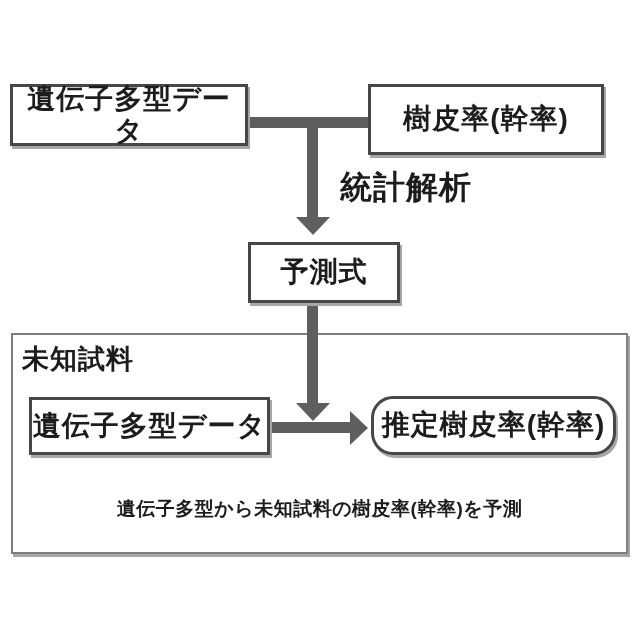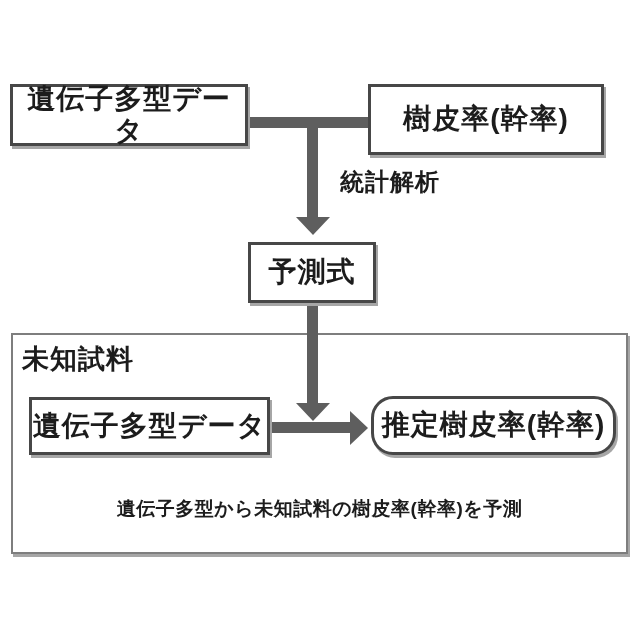--- a/index.html
+++ b/index.html
@@ -39,21 +39,21 @@
   .panel{
     position:absolute;
     left:11px;top:333px;width:617px;height:221px;
     background:var(--bg);
     border:2px solid var(--panel-border);
     box-shadow:2px 3px 0 var(--shadow);
     z-index:1;
   }
   .label{
     position:absolute;
-    font-size:24px;
+    font-size:32px;
     font-weight:600;
     letter-spacing:1px;
     white-space:nowrap;
     z-index:4;
   }
   .shaft-h{position:absolute;background:var(--connector);height:11px;z-index:2;}
   .shaft-v{position:absolute;background:var(--connector);width:11px;z-index:2;}
   .head-down{
     position:absolute;width:0;height:0;z-index:2;
     border-left:17px solid transparent;
@@ -61,21 +61,21 @@
     border-top:18px solid var(--connector);
   }
   .head-right{
     position:absolute;width:0;height:0;z-index:2;
     border-top:17px solid transparent;
     border-bottom:17px solid transparent;
     border-left:18px solid var(--connector);
   }
   .box-top-left{left:10px;top:84px;width:238px;height:62px;}
   .box-top-right{left:368px;top:84px;width:236px;height:71px;}
-  .box-middle{left:248px;top:242px;width:128px;height:61px;}
+  .box-middle{left:248px;top:242px;width:152px;height:61px;}
   .box-inner-left{left:29px;top:397px;width:241px;height:58px;}
   .box-inner-right{left:371px;top:396px;width:245px;height:59px;border-radius:22px;}
   .lbl-stat{left:340px;top:166px;}
   .lbl-panel-title{left:22px;top:341px;font-size:27px;text-align:right;}
   .lbl-caption{
     left:11px;top:496px;width:617px;
     text-align:center;font-size:19px;letter-spacing:0.5px;
   }
   .tbar-h{left:245px;top:117px;width:126px;}
   .vshaft1{left:307px;top:117px;height:100px;}

